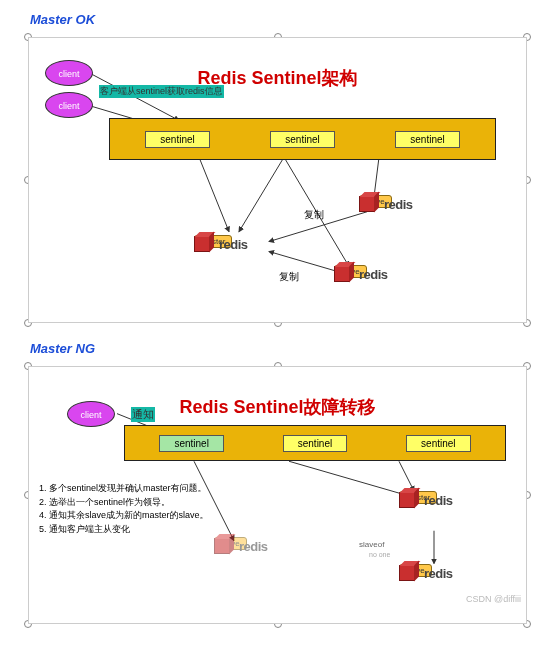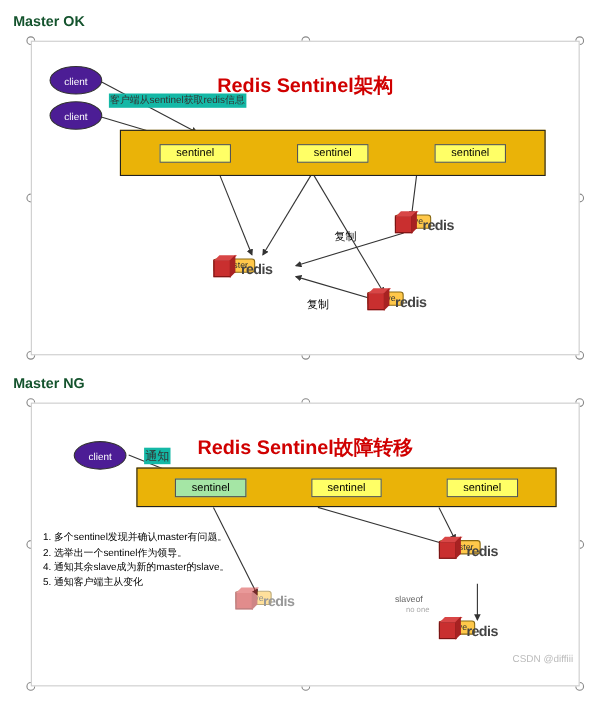--- a/index.html
+++ b/index.html
@@ -6,22 +6,23 @@
     body {
       font-family: "Microsoft YaHei", Arial, sans-serif;
       background: #fff;
       width: 555px;
       font-size: 11px;
       color: #333;
     }
     .section-title {
       font-weight: bold;
       font-size: 13px;
-      color: #14532d;
-      margin: 12px 0 10px 12px;
+      color: #1d4ed8;
+      margin: 12px 0 10px 30px;
+      font-style: italic;
     }
     .diagram-wrap {
       position: relative;
       margin: 0 28px 18px 28px;
     }
     .sel-handle {
       width: 8px; height: 8px;
       border: 1px solid #888;
       background: #fff;
       border-radius: 50%;
@@ -53,21 +54,21 @@
       text-align: center;
       position: absolute;
       width: 100%;
       top: 8px;
       left: 0;
       margin-top: 20px;
     }
 
     .client {
       position: absolute;
-      background: #4c1d95;
+      background: #d946ef;
       border: 1px solid #333;
       border-radius: 50%;
       width: 48px; height: 26px;
       text-align: center;
       line-height: 26px;
       color: #fff;
       font-size: 9px;
     }
 
     .anno {

